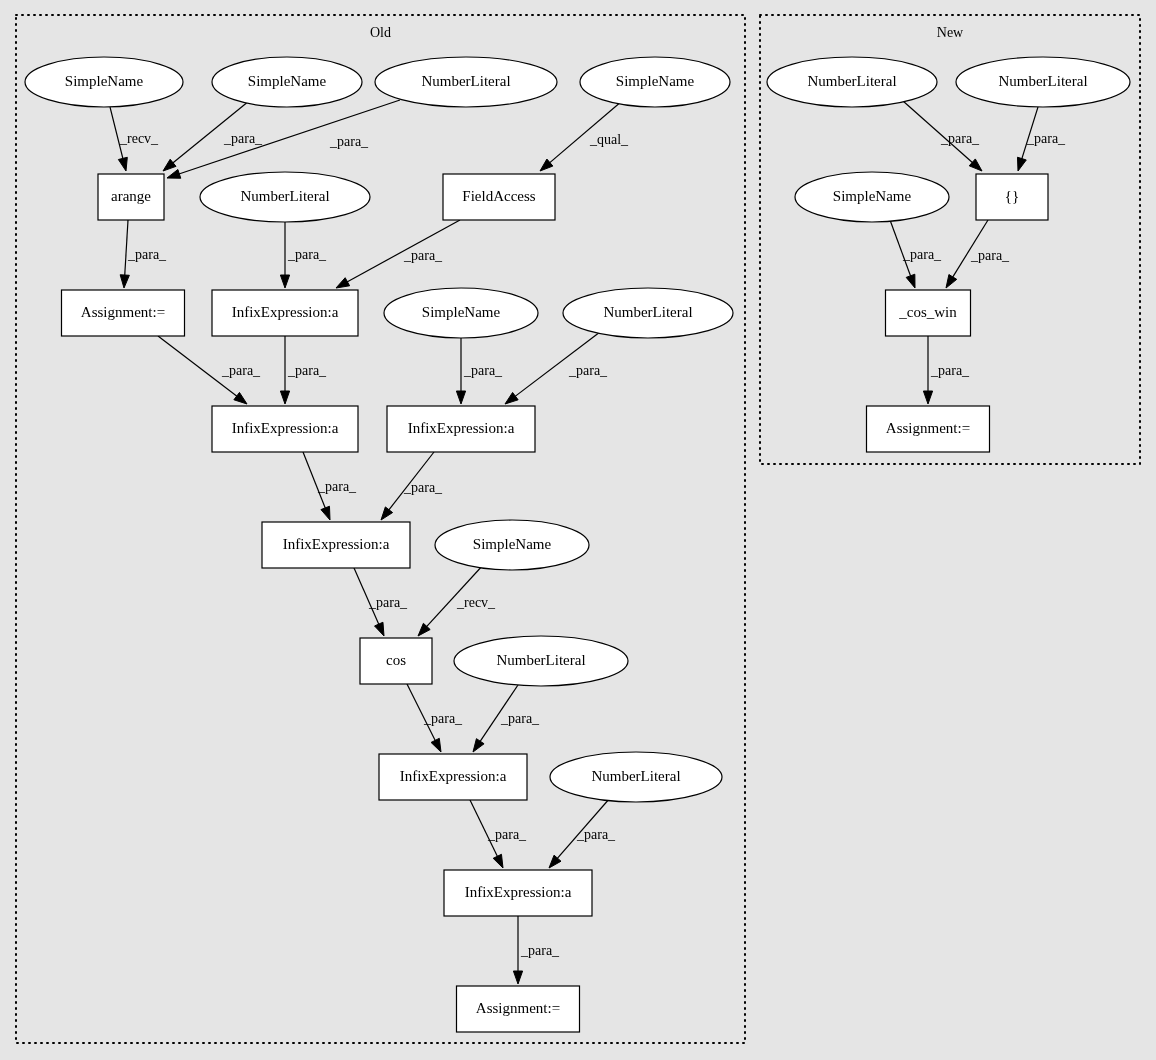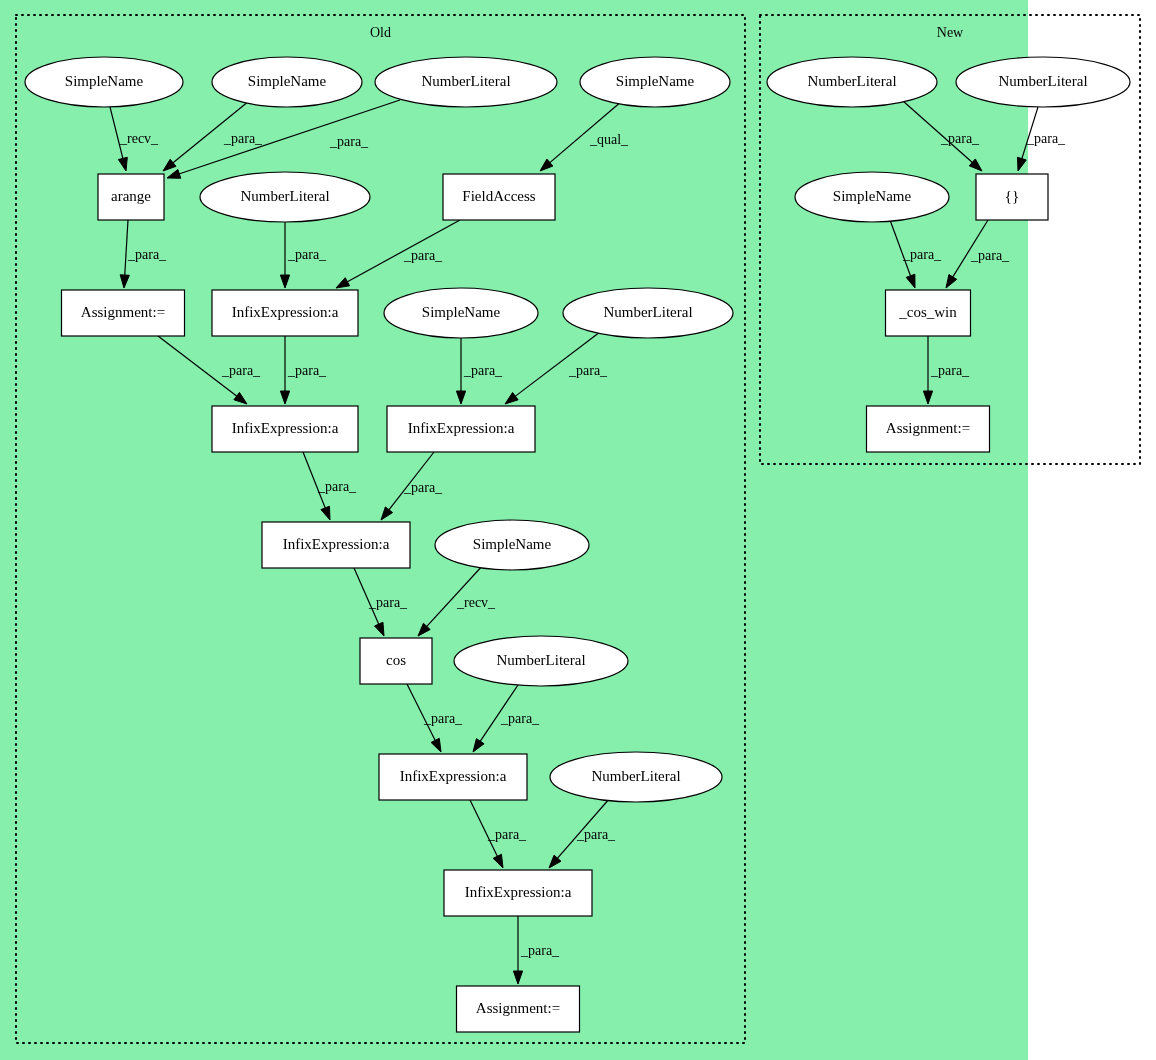--- a/index.html
+++ b/index.html
@@ -2,23 +2,23 @@
 <html><head>
 <meta charset="utf-8">
 <style>
   html, body {
     margin: 0;
     padding: 0;
     background: #ffffff;
   }
   #canvas {
     position: relative;
-    width: 1028px;
+    width: 1156px;
     height: 1060px;
-    background: #86efac;
+    background: #e5e5e5;
     font-family: "Liberation Serif", "DejaVu Serif", serif;
   }
   svg#graph {
     position: absolute;
     top: 0; left: 0;
     width: 1156px;
     height: 1060px;
   }
   .cluster-box {
     fill: none;

